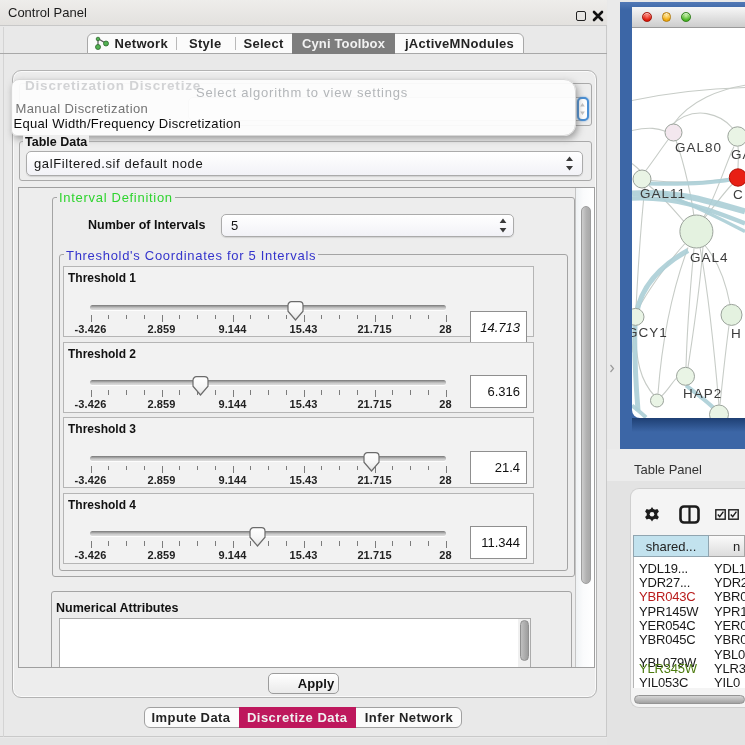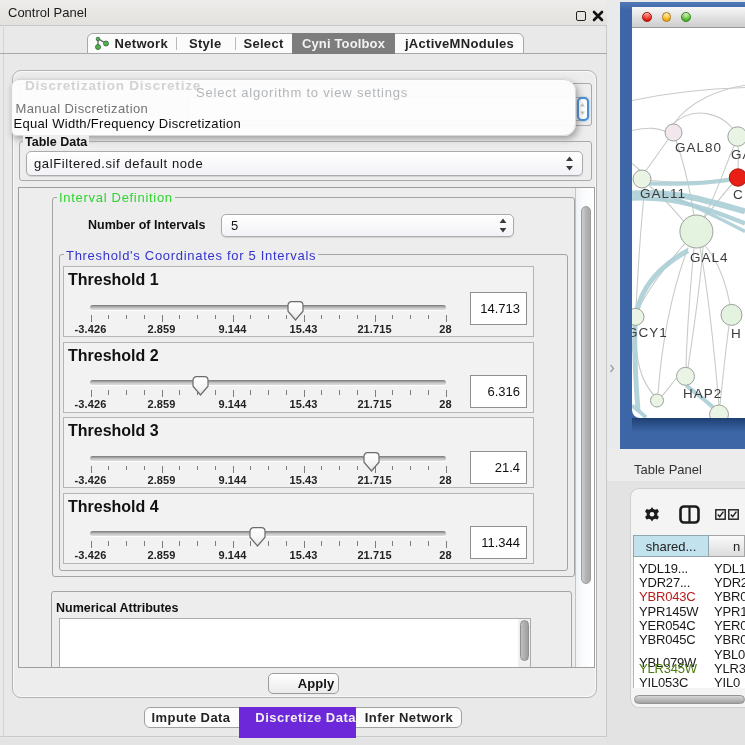--- a/index.html
+++ b/index.html
@@ -2,21 +2,21 @@
 <html><head><meta charset="utf-8"><style>
 
 * { margin:0; padding:0; box-sizing:border-box; }
 html,body { width:745px; height:745px; font-family:"Liberation Sans", sans-serif; }
 body { position:relative; background:#e9e9e9; overflow:hidden; }
 .abs { position:absolute; }
 .tick { position:absolute; width:1px; background:#7c7c7c; }
 .tlab { position:absolute; font-size:11px; font-weight:bold; color:#222; transform:translateX(-50%); letter-spacing:0.1px;}
 .vbox { position:absolute; left:470px; width:57px; height:33px; background:#fff; border:1px solid #8f8f8f; font-size:13px; color:#111; text-align:right; line-height:31px; padding-right:6px; }
 .track { position:absolute; left:90px; width:356px; height:5px; border-radius:3px; background:linear-gradient(#777, #c9c9c9 60%, #dedede); box-shadow:0 1px 0 rgba(255,255,255,0.8); }
-.thlab { position:absolute; left:68px; font-size:16px; font-weight:bold; color:#111; }
+.thlab { position:absolute; left:68px; font-size:12px; font-weight:bold; color:#111; }
 .combo { position:absolute; background:linear-gradient(#ffffff,#f2f2f7); border:1px solid #ababab; border-radius:5px; box-shadow:0 1px 1px rgba(0,0,0,0.12); }
 
 </style></head><body>
 <div style="position:absolute;left:0;top:0;width:607px;height:737px;background:#e9e9e9;border-right:1px solid #c9c9c9;border-bottom:1px solid #c9c9c9;"></div>
 <div style="position:absolute;left:3px;top:27px;width:1px;height:710px;background:#d4d4d4;"></div>
 <div style="position:absolute;left:0;top:0;width:607px;height:26px;background:linear-gradient(#eeedeb,#e3e1de);border-bottom:1px solid #c8c8c8;"></div>
 <div style="position:absolute;left:8px;top:5px;font-size:13px;color:#1b1b1b;">Control Panel</div>
 <div style="position:absolute;left:576px;top:10.5px;width:10px;height:10px;border:1.7px solid #222;border-radius:2px;"></div>
 <svg class="abs" style="left:592px;top:10px;" width="12" height="12" viewBox="0 0 12 12">
     <path d="M2 2 L10 10 M10 2 L2 10" stroke="#111" stroke-width="2.6" stroke-linecap="round"></path>
@@ -101,21 +101,21 @@
 <svg class="abs" style="left:287.2px;top:300.8px;" width="17" height="20" viewBox="0 0 17 20">
     <defs>
       <linearGradient id="g266" x1="0" y1="0" x2="0" y2="1">
         <stop offset="0" stop-color="#ffffff"></stop>
         <stop offset="0.55" stop-color="#f6f6f6"></stop>
         <stop offset="1" stop-color="#e3e3e3"></stop>
       </linearGradient>
     </defs>
     <path d="M4.5 0.7 H12.5 A3.5 3.5 0 0 1 16 4.2 V10.2 L8.5 19 L1 10.2 V4.2 A3.5 3.5 0 0 1 4.5 0.7 Z" fill="url(#g266)" stroke="#6b6b6b" stroke-width="1.2"></path>
   </svg>
-<div class="vbox" style="top:292px;">14.713</div>
+<div class="vbox" style="top:311px;font-style:italic;">14.713</div>
 <div style="position:absolute;left:63px;top:341.8px;width:470.5px;height:71px;background:#f2f2f2;border:1px solid #b5b5b5;"></div>
 <div class="thlab" style="top:346.8px;">Threshold 2</div>
 <div class="track" style="top:380.3px;"></div>
 <div class="tick" style="left:90.5px;top:390.3px;height:7px;"></div>
 <div class="tick" style="left:108.2px;top:390.3px;height:4.5px;"></div>
 <div class="tick" style="left:126.0px;top:390.3px;height:4.5px;"></div>
 <div class="tick" style="left:143.8px;top:390.3px;height:4.5px;"></div>
 <div class="tick" style="left:161.5px;top:390.3px;height:7px;"></div>
 <div class="tick" style="left:179.2px;top:390.3px;height:4.5px;"></div>
 <div class="tick" style="left:197.0px;top:390.3px;height:4.5px;"></div>
@@ -235,21 +235,21 @@
 <div style="position:absolute;left:19px;top:577px;width:575px;height:90px;overflow:hidden;">
 <div style="position:absolute;left:32.2px;top:13.5px;width:521px;height:120px;border:1px solid #a4a4a4;border-radius:3px;"></div>
 <div style="position:absolute;left:37px;top:24px;font-size:12.5px;font-weight:bold;color:#111;">Numerical Attributes</div>
 <div style="position:absolute;left:40px;top:41px;width:472px;height:60px;background:#fff;border:1px solid #ababab;"></div>
 <div style="position:absolute;left:499px;top:42px;width:12px;height:58px;background:#f0f0f0;"></div>
 <div style="position:absolute;left:500.5px;top:42.5px;width:9.5px;height:41px;border-radius:5px;background:linear-gradient(90deg,#c0c0c0,#9d9d9d);border:1px solid #909090;"></div>
 </div>
 <div style="position:absolute;left:267.5px;top:672.5px;width:71px;height:21.5px;background:linear-gradient(#ffffff,#eaeaea);border:1px solid #9c9c9c;border-radius:5px;font-size:13px;font-weight:bold;letter-spacing:0.1px;color:#111;text-align:center;line-height:20px;padding-left:26px;">Apply</div>
 <div style="position:absolute;left:143.5px;top:707px;width:318.5px;height:21px;background:#fbfbfb;border:1px solid #a0a0a0;border-radius:6px;"></div>
 <div style="position:absolute;left:143.5px;top:707px;width:95.0px;height:21px;color:#232323;font-size:13px;font-weight:bold;letter-spacing:0.4px;text-align:center;line-height:21px;">Impute Data</div>
-<div style="position:absolute;left:238.5px;top:707px;width:117.5px;height:31px;background:#6d28d9;color:#f0f0f0;font-size:13px;font-weight:bold;letter-spacing:0.5px;text-align:right;line-height:21px;">Discretize Data</div>
+<div style="position:absolute;left:238.5px;top:707px;width:117.5px;height:21px;background:#be185d;color:#f0f0f0;font-size:13px;font-weight:bold;letter-spacing:0.5px;text-align:center;line-height:21px;">Discretize Data</div>
 <div style="position:absolute;left:356px;top:707px;width:106px;height:21px;color:#232323;font-size:13px;font-weight:bold;letter-spacing:0.4px;text-align:center;line-height:21px;">Infer Network</div>
 <div style="position:absolute;left:0;top:738px;width:608px;height:7px;background:#e4e4e4;"></div>
 <div style="position:absolute;left:608px;top:0;width:12px;height:745px;background:#eaeaea;"></div>
 <svg class="abs" style="left:609px;top:364px;" width="6" height="9" viewBox="0 0 6 9">
     <path d="M1.5 1 L4.5 4.5 L1.5 8" stroke="#9a9a9a" stroke-width="1.2" fill="none"></path>
   </svg>
 <div style="position:absolute;left:620px;top:2px;width:125px;height:447px;background:linear-gradient(#5279b6,#3c66a6 8px);"></div>
 <div style="position:absolute;left:632px;top:6.5px;width:113px;height:21px;background:linear-gradient(#f7f7f7,#cdcdcd);border-bottom:1px solid #9a9a9a;"></div>
 <div style="position:absolute;left:642.1px;top:11.8px;width:9.8px;height:9.8px;border-radius:50%;background:radial-gradient(circle at 50% 30%, #ff8a7e 0%, #dc1607 70%);border:0.8px solid #a00e04;box-shadow:inset 0 1px 1px rgba(255,255,255,0.7);"></div>
 <div style="position:absolute;left:661.6px;top:11.8px;width:9.8px;height:9.8px;border-radius:50%;background:radial-gradient(circle at 50% 30%, #ffe9a0 0%, #f0a90c 70%);border:0.8px solid #b27a08;box-shadow:inset 0 1px 1px rgba(255,255,255,0.7);"></div>

